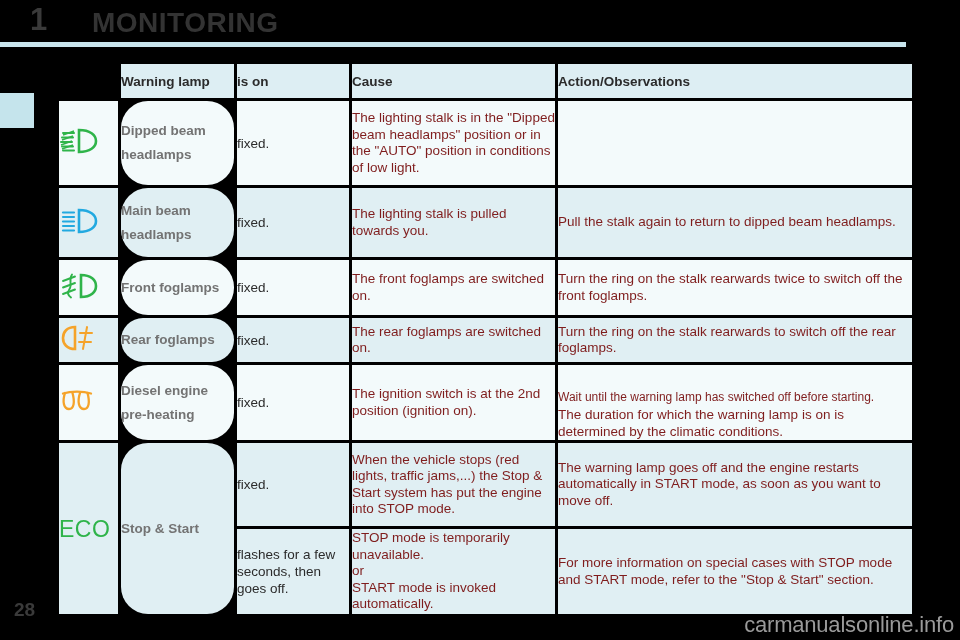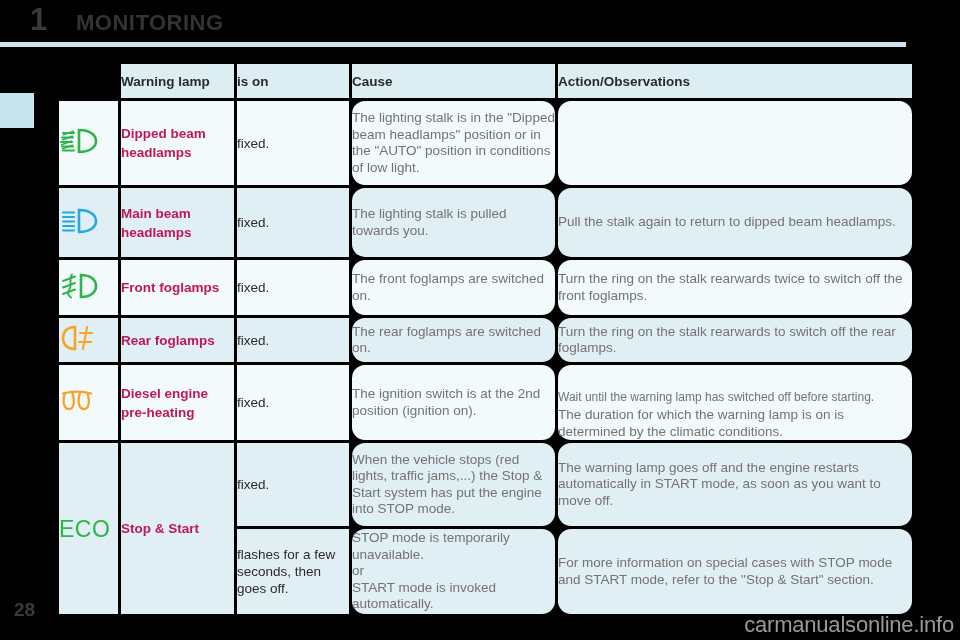--- a/index.html
+++ b/index.html
@@ -27,22 +27,22 @@
     position: absolute;
     left: 30px; top: 3px;
     font-size: 31px;
     font-weight: bold;
     color: #3a3a3a;
     letter-spacing: 0px;
     line-height: 34px;
   }
   #chapter-title {
     position: absolute;
-    left: 76px; top: 11px;
-    font-size: 22px;
+    left: 92px; top: 11px;
+    font-size: 28px;
     font-weight: bold;
     color: #333333;
     letter-spacing: 0.5px;
     line-height: 24px;
   }
   #header-rule {
     position: absolute;
     left: 0; top: 42px;
     width: 906px; height: 5px;
     background: #c9e5ed;
@@ -112,37 +112,37 @@
   .band-b { background: #e0eff3; }
 
   .cell-icon {
     text-align: center;
     vertical-align: middle;
   }
   .cell-name {
     text-align: center;
     font-size: 13.5px;
     font-weight: bold;
-    color: #be185d;
-    line-height: 19px;
+    color: #737373;
+    line-height: 24px;
     padding: 4px 4px;
+    border-radius: 27px;
   }
   .cell-ison {
     text-align: center;
     font-size: 13.5px;
     color: #2b2b2b;
     line-height: 17px;
     padding: 4px 6px;
   }
   .cell-text {
     font-size: 13.5px;
-    color: #737373;
+    color: #7f1d1d;
     line-height: 16.5px;
     padding: 6px 8px 6px 8px;
-    border-radius: 13px;
   }
   .cell-text p { margin: 0; }
   .cell-text p.tight { font-size: 12px; line-height: 15px; margin-bottom: 2px; margin-top: 25px; }
 
   
   .icon-wrap {
     display: inline-block;
     line-height: 0;
   }
   .eco-text {

